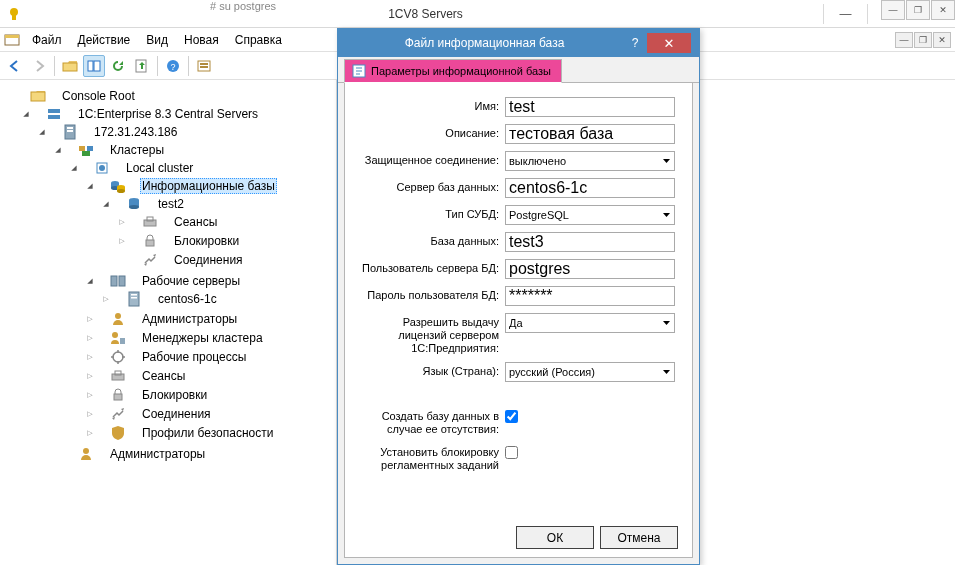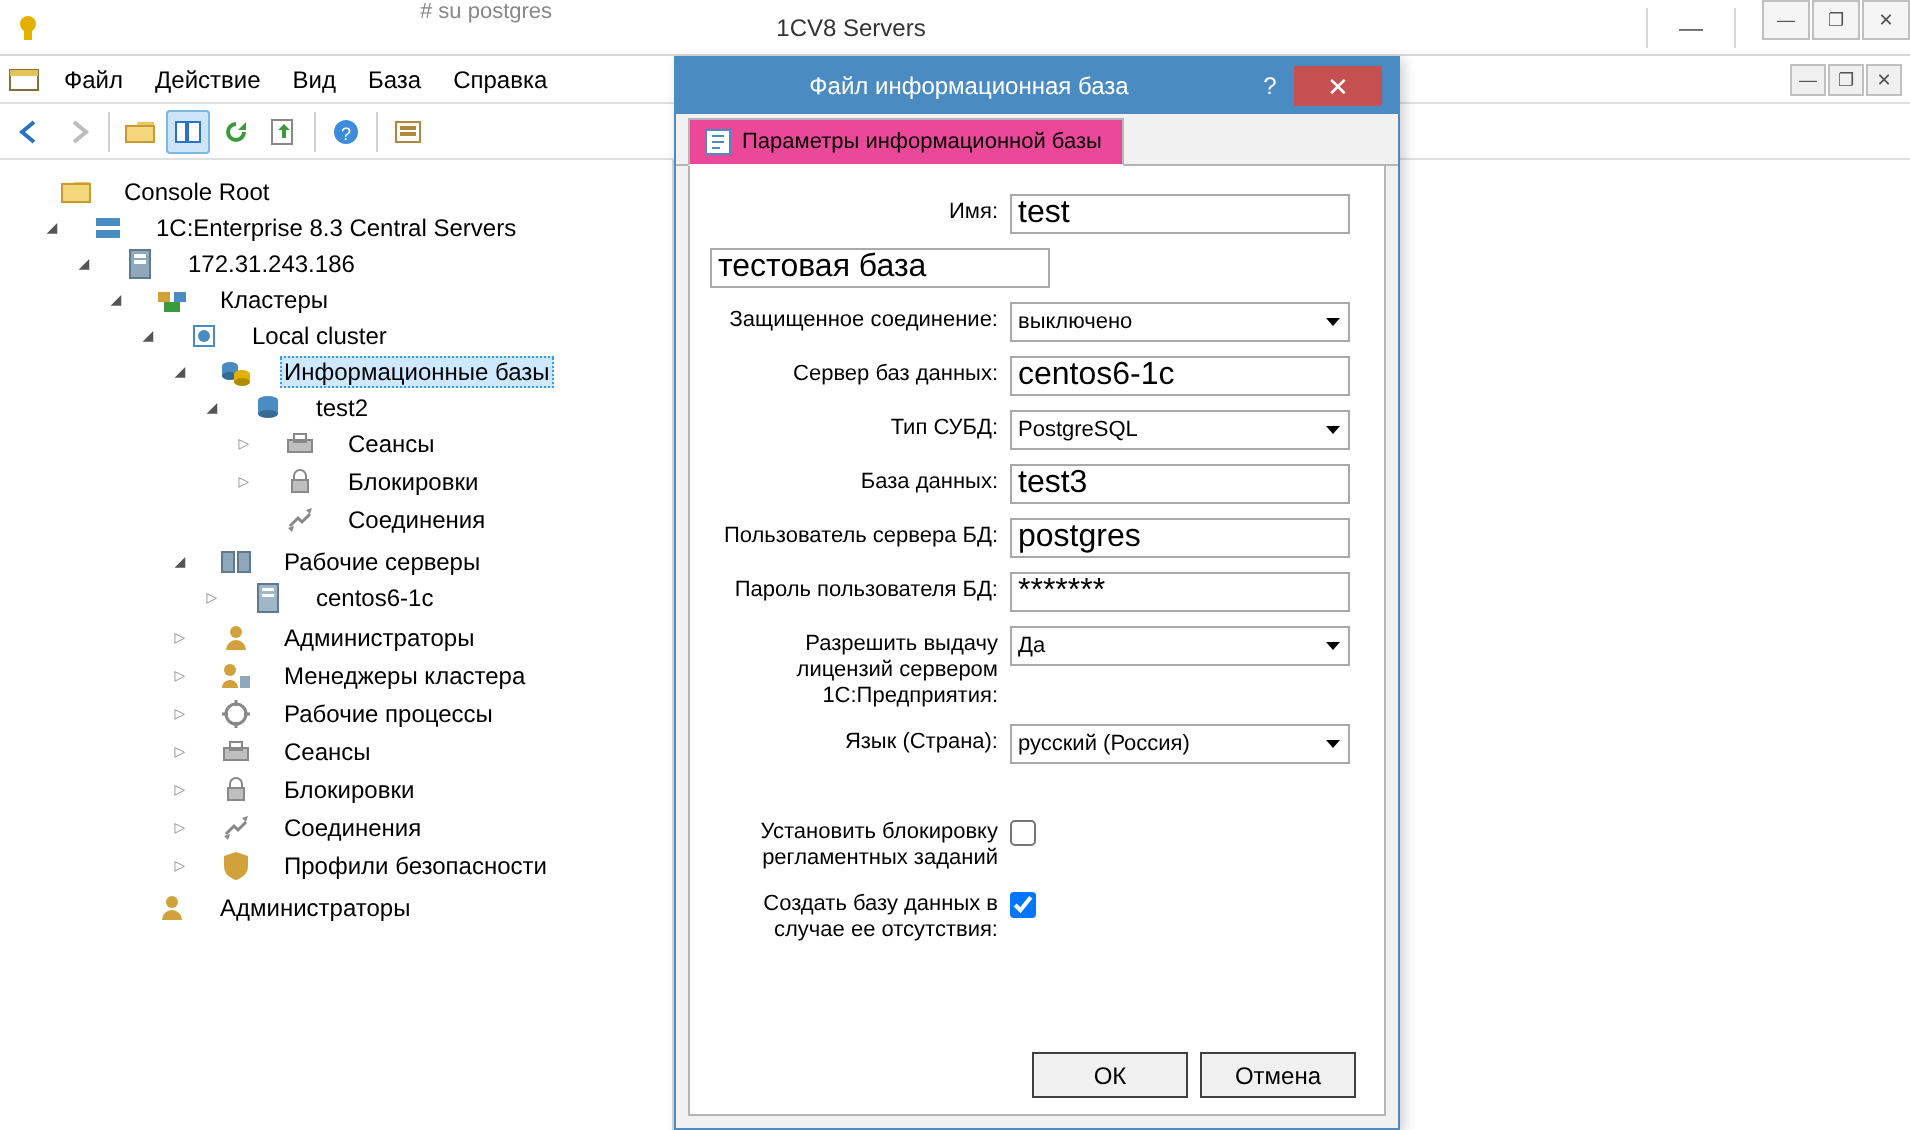--- a/index.html
+++ b/index.html
@@ -90,21 +90,21 @@
 <div class="menubar">
   <span style="width:16px;height:16px;margin-right:4px">
     <svg viewBox="0 0 16 16">
         <rect x="1" y="3" width="14" height="10" fill="#fff" stroke="#8a6d3b"></rect>
         <rect x="1" y="3" width="14" height="3" fill="#e6c25a"></rect>
       </svg>
   </span>
   <span class="menu-item">Файл</span>
   <span class="menu-item">Действие</span>
   <span class="menu-item">Вид</span>
-  <span class="menu-item">База</span>
+  <span class="menu-item">Новая</span>
   <span class="menu-item">Справка</span>
   <span class="mdi-controls">
     <span class="mdi-btn">—</span>
     <span class="mdi-btn">❐</span>
     <span class="mdi-btn">✕</span>
   </span>
 </div>
 
 <div class="toolbar">
   <span class="tbtn">
@@ -450,20 +450,21 @@
         </span>
       <span>Параметры информационной базы</span>
     </div>
   </div>
   <div class="form">
     <div class="form-row">
         <div class="lbl">Имя:</div>
         <div class="ctl"><input type="text" value="test" style=""></div>
       </div>
     <div class="form-row">
+        <div class="lbl">Описание:</div>
         <div class="ctl"><input type="text" value="тестовая база" style=""></div>
       </div>
     <div class="form-row">
         <div class="lbl">Защищенное соединение:</div>
         <div class="ctl">
           <div class="combo">
             <span class="val">выключено</span>
             <span class="arrow">
               <svg viewBox="0 0 7 4">
                 <path d="M0 0l3.5 4L7 0z" fill="#000"></path>
@@ -523,26 +524,26 @@
               <svg viewBox="0 0 7 4">
                 <path d="M0 0l3.5 4L7 0z" fill="#000"></path>
               </svg>
             </span>
           </div>
         </div>
       </div>
 
     <div style="height:18px"></div>
     <div class="form-row">
+        <div class="lbl twoline">Создать базу данных в случае ее отсутствия:</div>
+        <div class="ctl"><input type="checkbox" checked="" style=""></div>
+      </div>
+    <div class="form-row">
         <div class="lbl twoline">Установить блокировку регламентных заданий</div>
         <div class="ctl"><input type="checkbox" style=""></div>
-      </div>
-    <div class="form-row">
-        <div class="lbl twoline">Создать базу данных в случае ее отсутствия:</div>
-        <div class="ctl"><input type="checkbox" checked="" style=""></div>
       </div>
 
     <div class="spacer"></div>
     <div class="btnrow">
       <button>ОК</button>
       <button>Отмена</button>
     </div>
   </div>
 </div>
 

